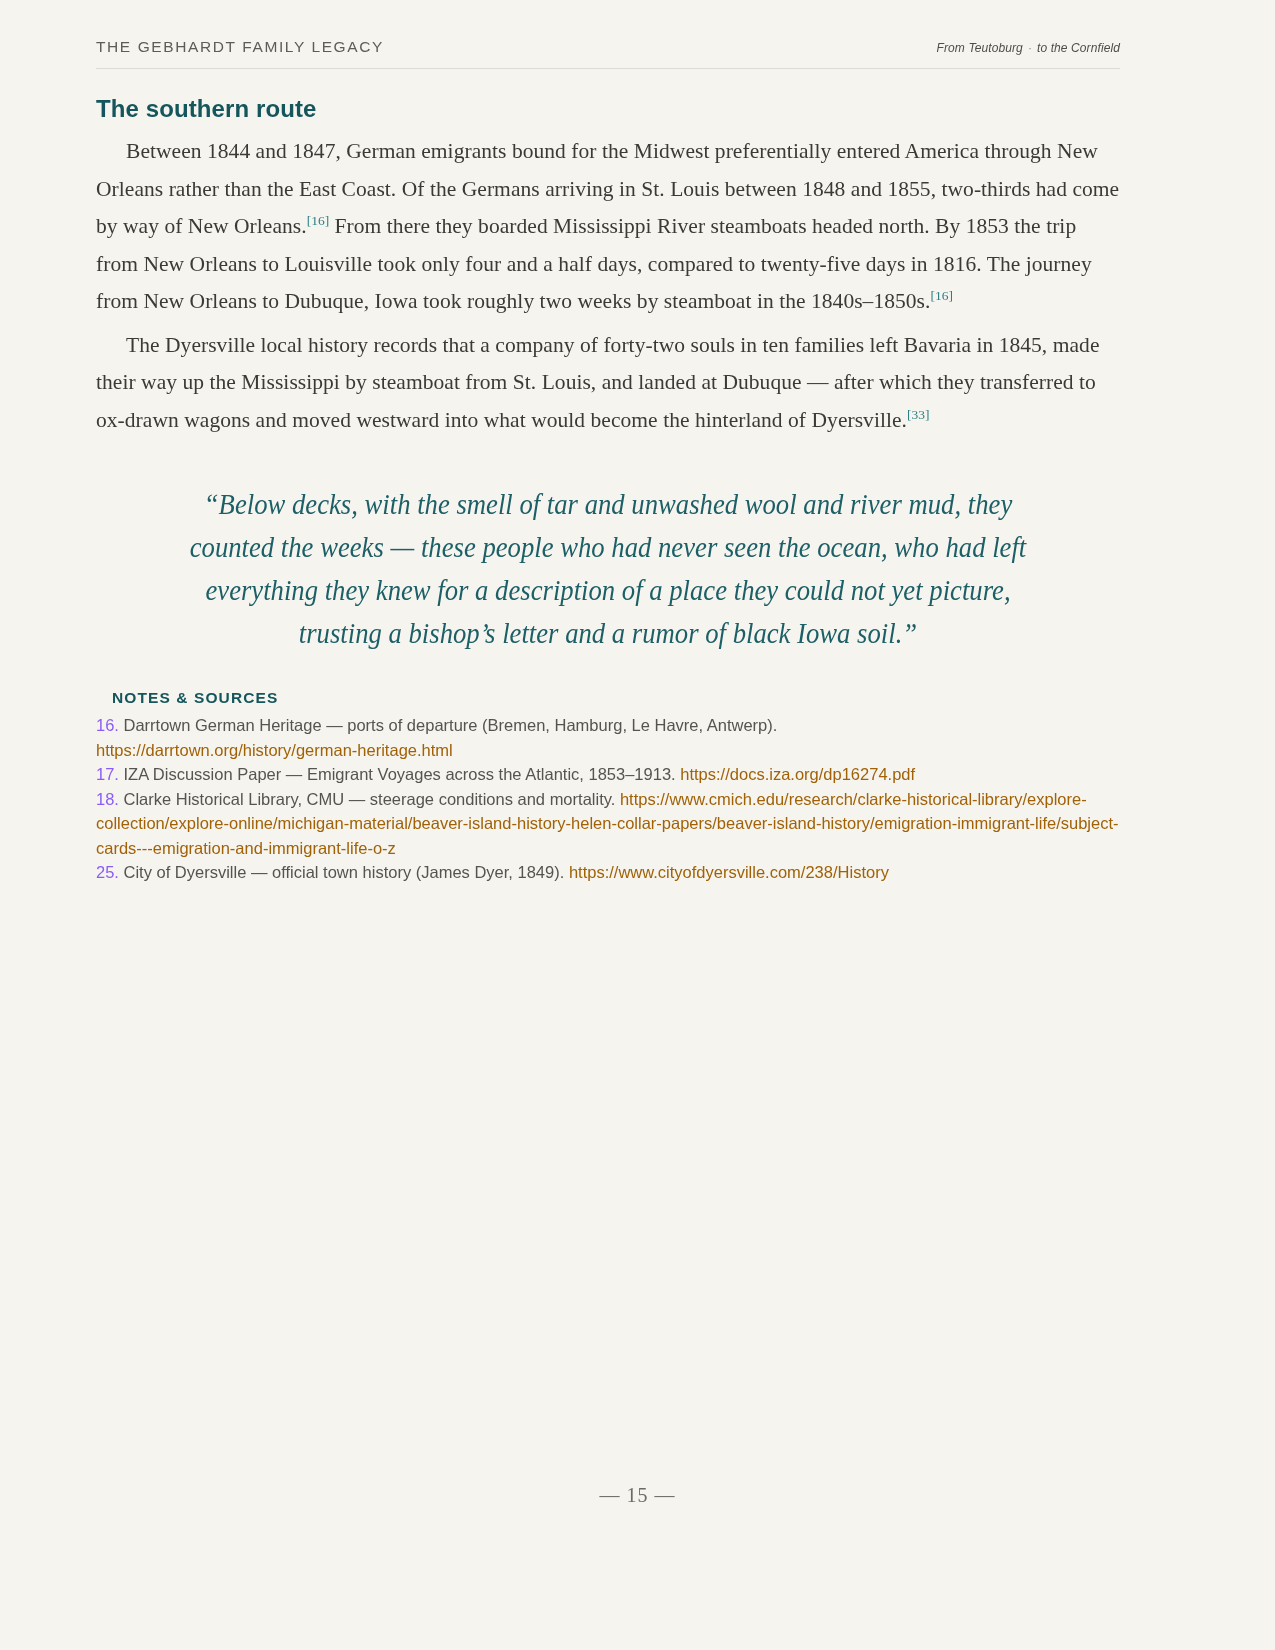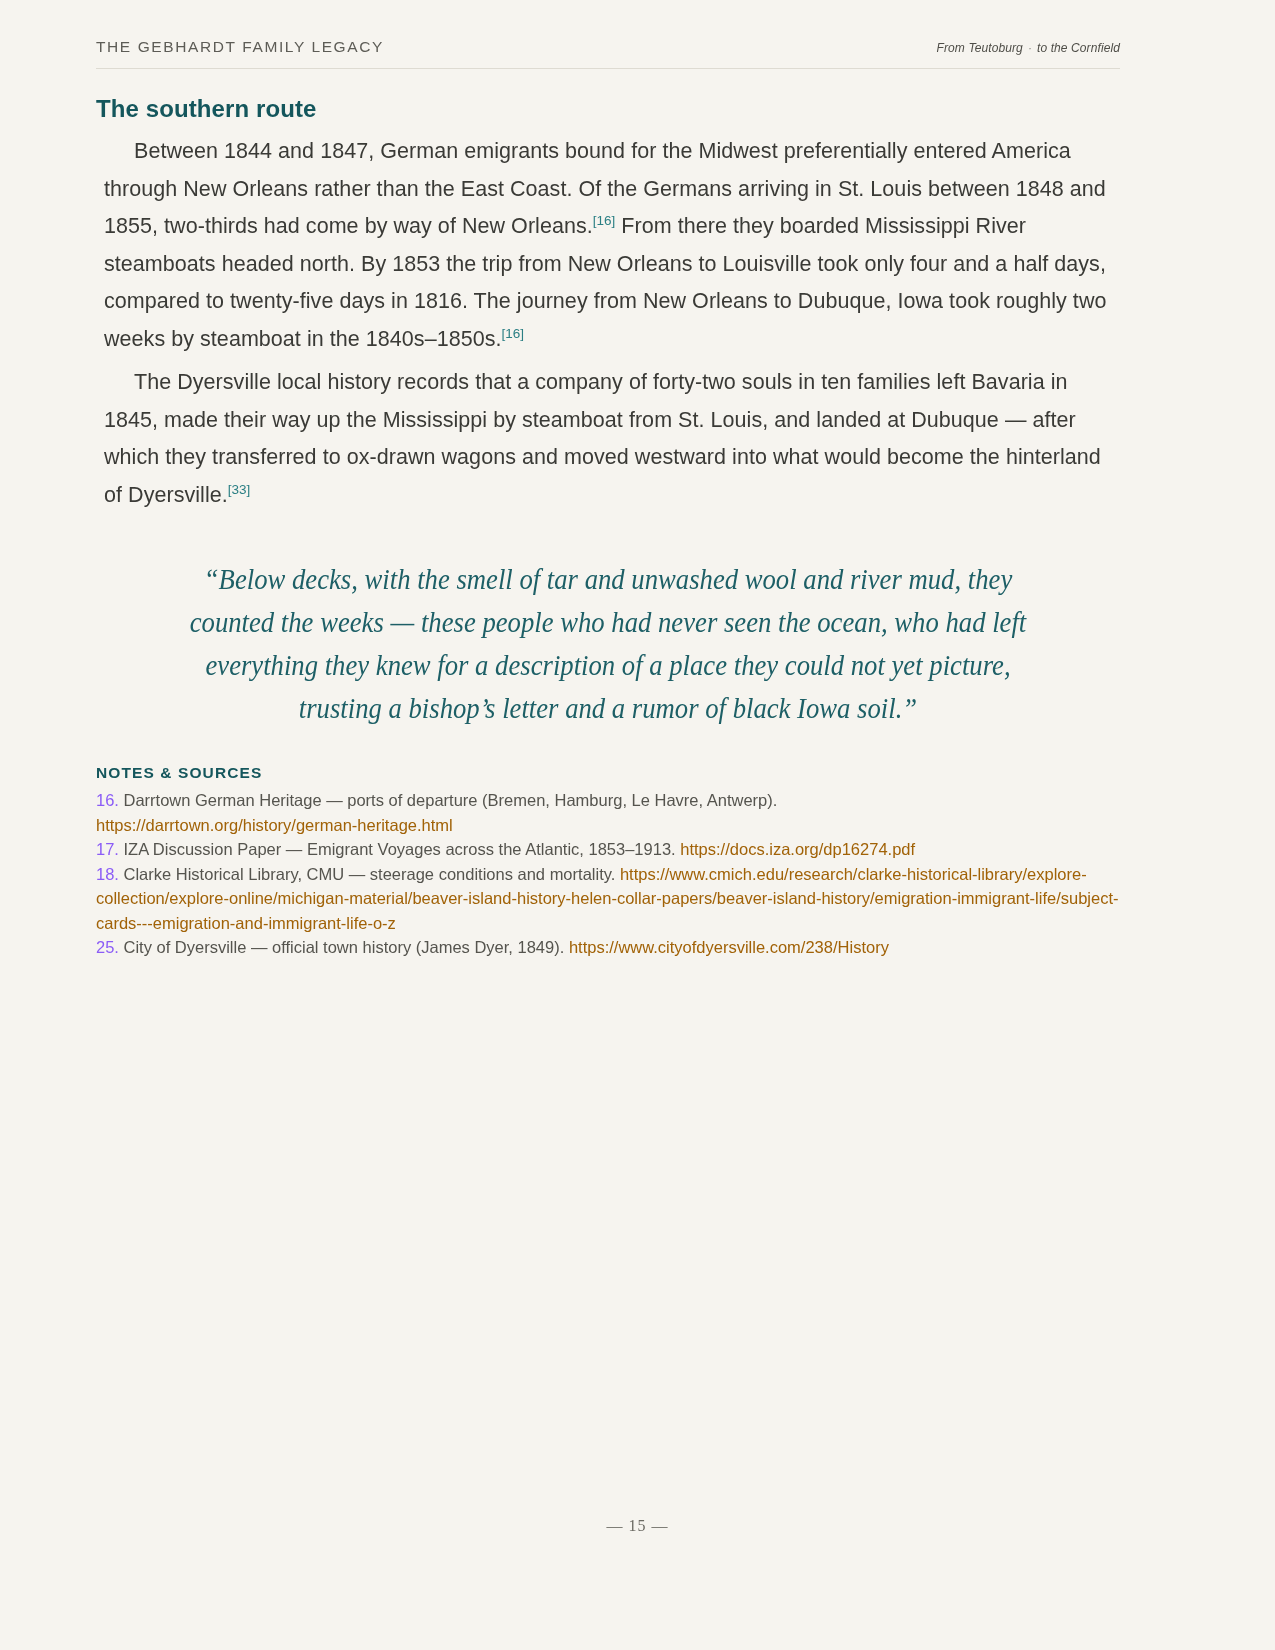--- a/index.html
+++ b/index.html
@@ -62,23 +62,24 @@
     color: #14565c;
     margin: 26px 0 10px 0;
     letter-spacing: 0.1px;
   }
 
   
   p.body {
     font-size: 21.5px;
     line-height: 37.5px;
     color: #3a3a36;
-    margin: 0 0 6px 8px;
+    margin: 0 0 6px 0;
     text-indent: 30px;
     letter-spacing: 0.05px;
+    font-family: Liberation Serif, serif;
   }
   sup.ref {
     color: #2b7f84;
     font-size: 13.5px;
     vertical-align: super;
     line-height: 0;
     letter-spacing: 0;
   }
 
   
@@ -97,20 +98,21 @@
   
   .notes {
     margin-top: 30px;
   }
   .notes-title {
     font-size: 15.5px;
     font-weight: 700;
     letter-spacing: 1.1px;
     color: #14565c;
     margin-bottom: 6px;
+    margin-left: 16px;
   }
   .note {
     font-size: 16.5px;
     line-height: 24.5px;
     color: #55544e;
     word-break: break-word;
   }
   .note .num {
     font-weight: 400;
     color: #8b5cf6;
@@ -121,24 +123,23 @@
   }
 
   
   .folio {
     position: absolute;
     left: 0;
     right: 0;
     top: 1484px;
     text-align: center;
     font-family: "Liberation Serif", "DejaVu Serif", serif;
-    font-size: 16px;
+    font-size: 20px;
     color: #6b6a63;
     letter-spacing: 1px;
-    margin-top: 33px;
   }
 </style>
 </head>
 <body>
 
 <div class="page">
 
   <div class="content">
 
     <div class="runhead">

